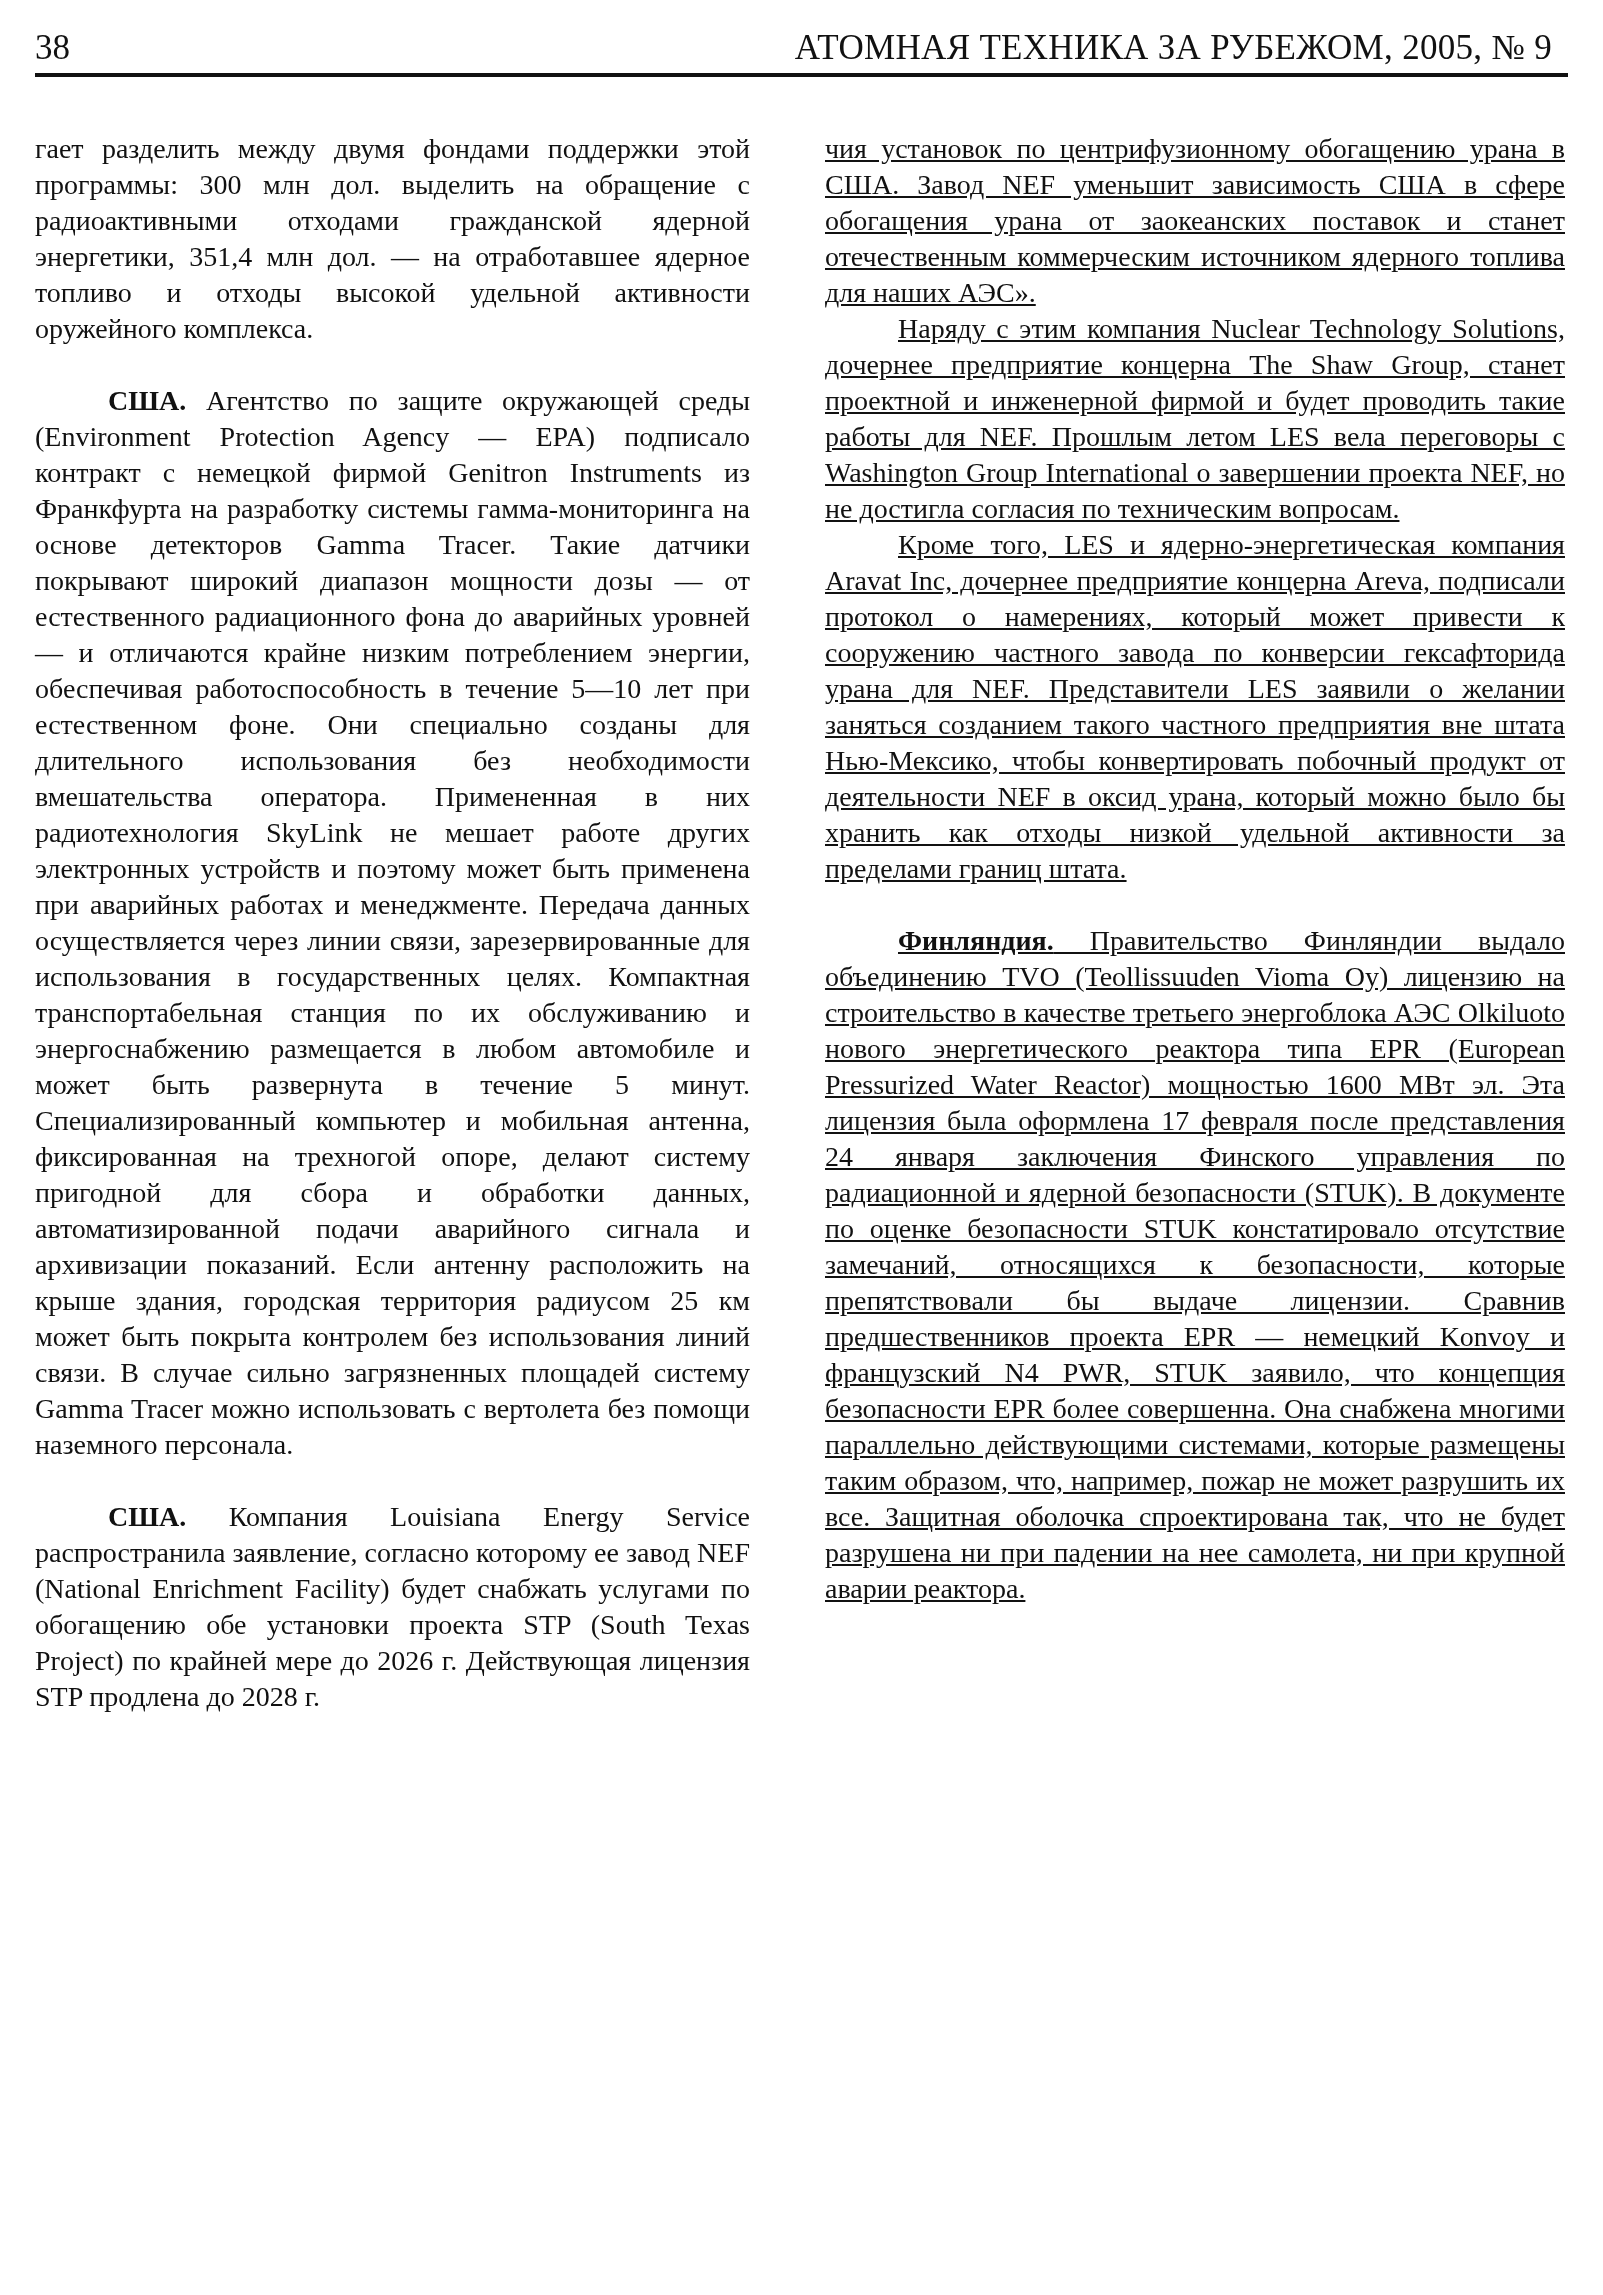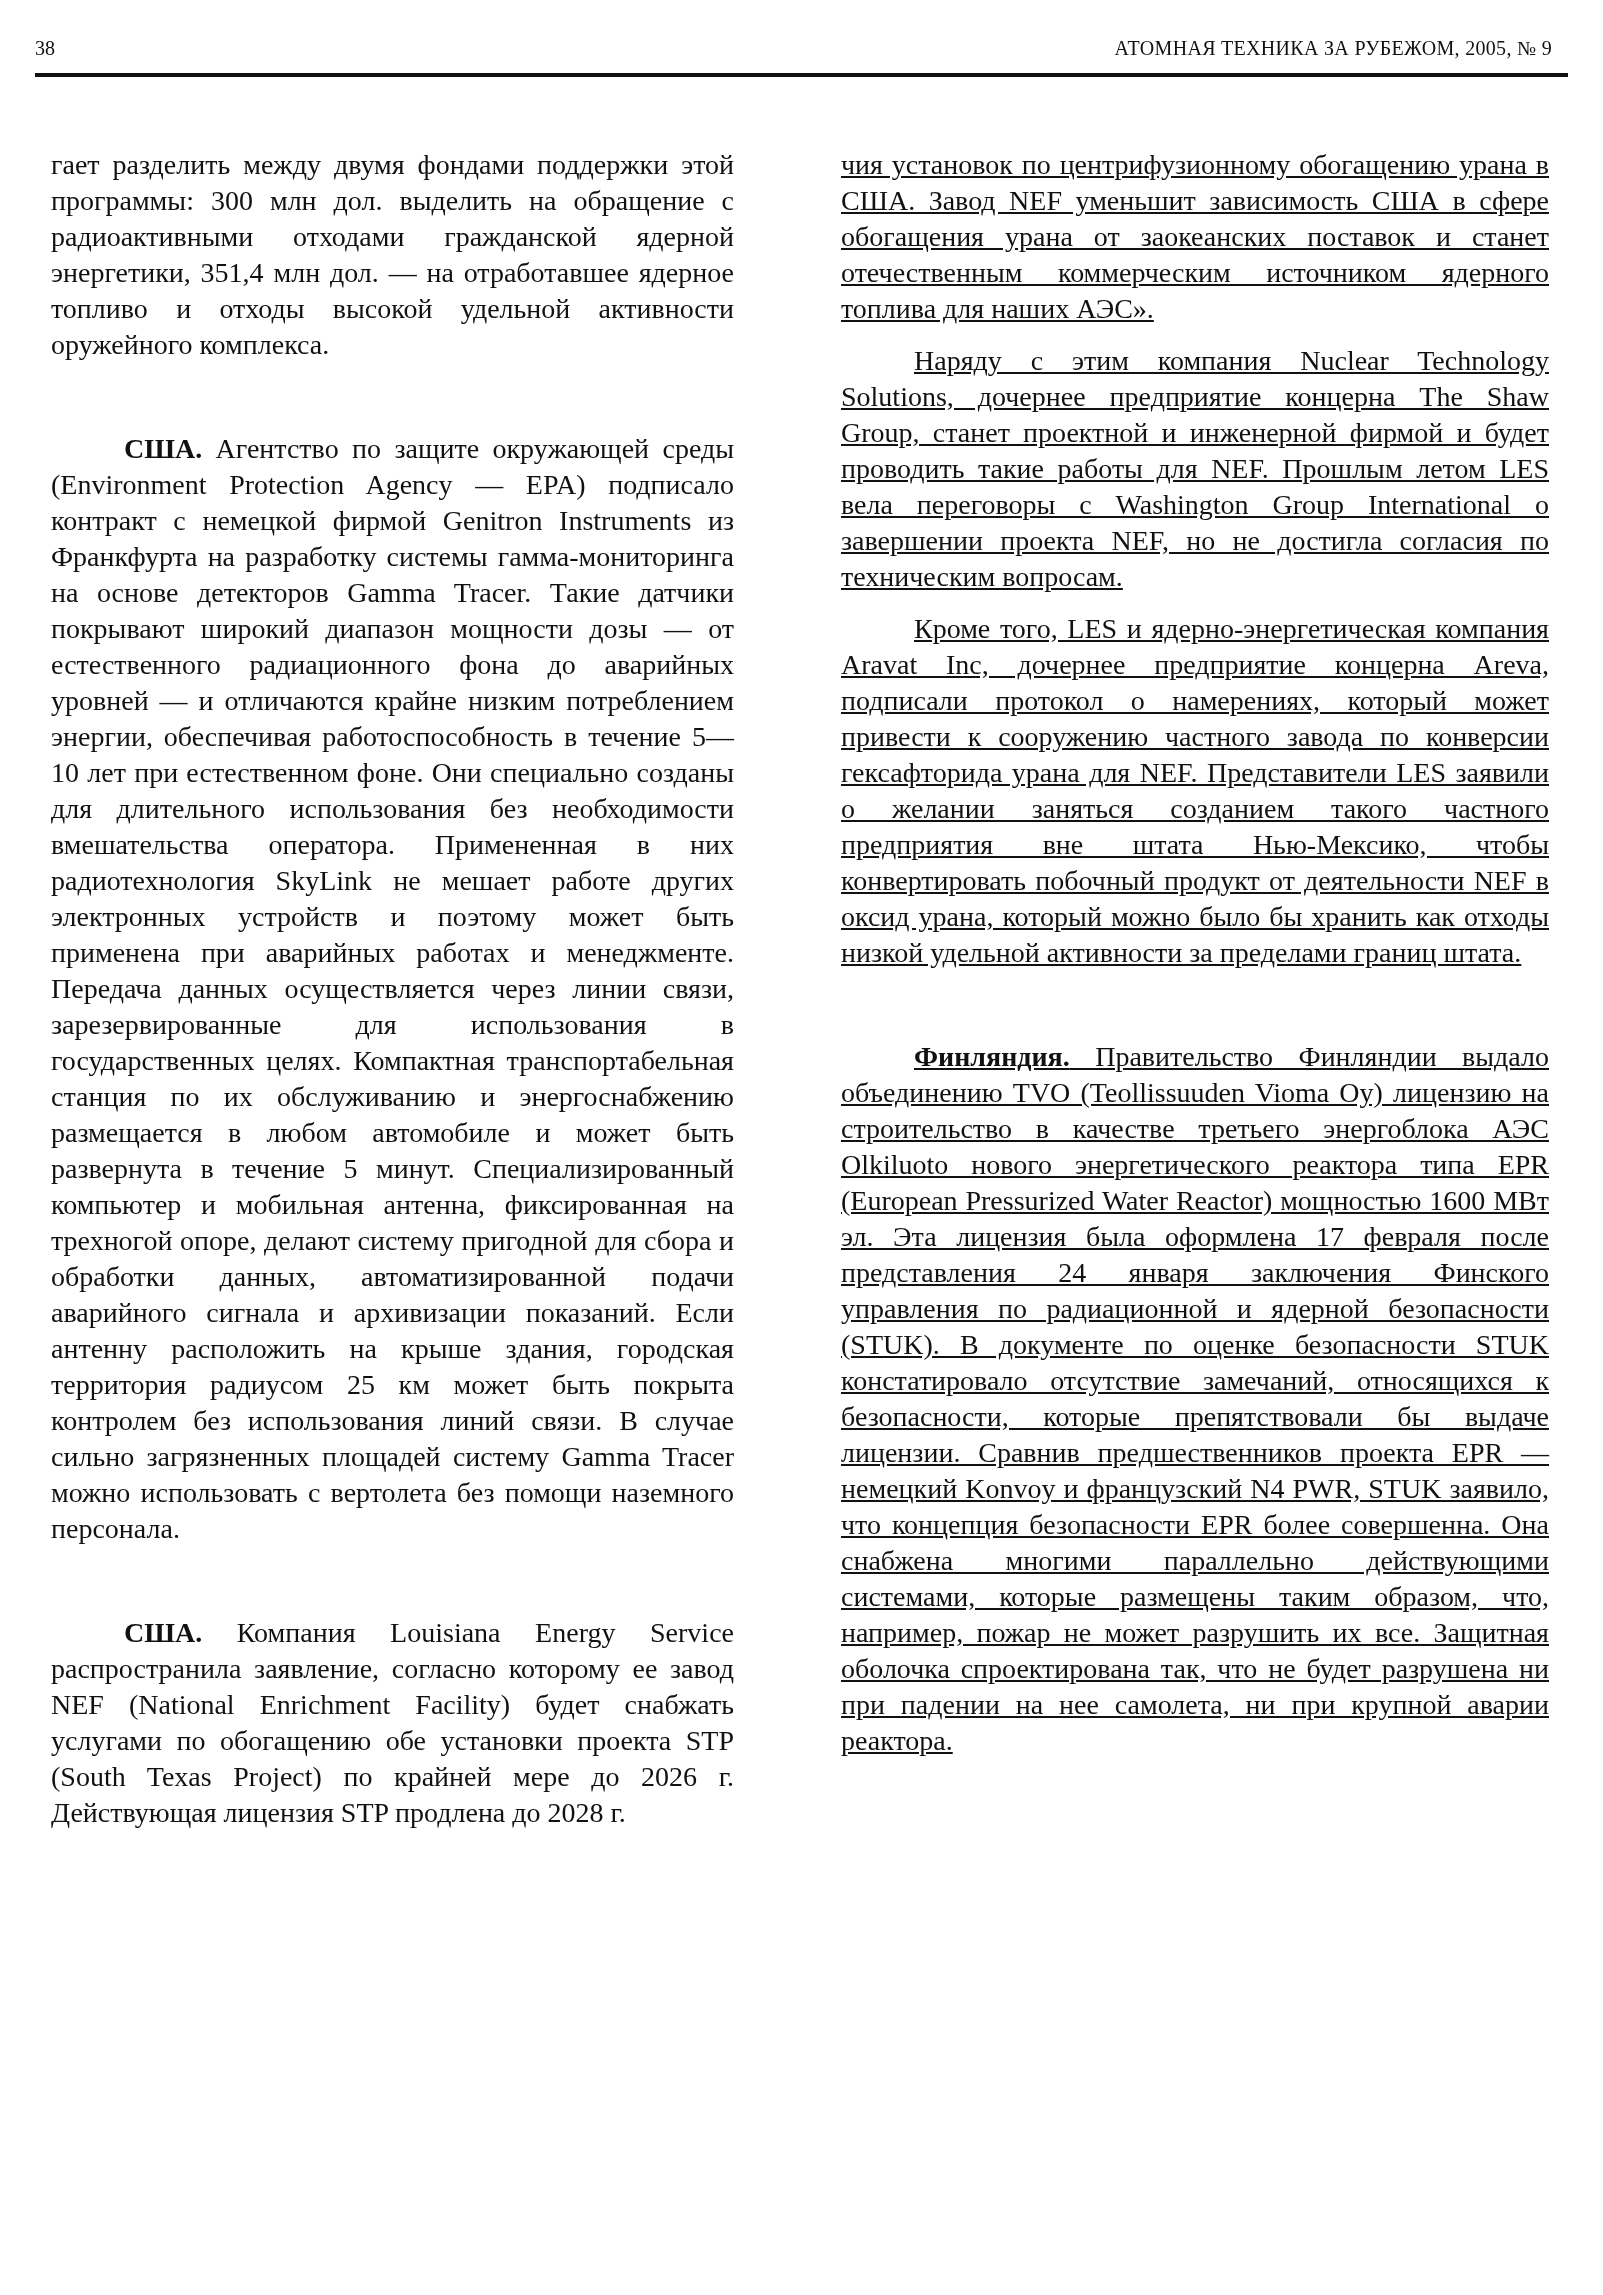--- a/index.html
+++ b/index.html
@@ -10,21 +10,21 @@
     overflow: hidden;
     font-family: "Liberation Serif", "DejaVu Serif", serif;
     color: #111111;
   }
   .running-head {
     position: absolute;
     left: 35px;
     top: 28px;
     width: 1533px;
     height: 40px;
-    font-size: 20px;
+    font-size: 35px;
     line-height: 40px;
   }
   .page-number { position: absolute; left: 0; top: 0; }
   .journal-title { position: absolute; right: 16px; top: 0; letter-spacing: 0.3px; }
   .head-rule {
     position: absolute;
     left: 35px;
     top: 73px;
     width: 1533px;
     height: 4px;
@@ -33,21 +33,21 @@
   .column {
     position: absolute;
     top: 131px;
     font-size: 28px;
     line-height: 36px;
     text-align: justify;
     hyphens: manual;
   }
   .col-left { left: 35px; width: 715px; }
   .col-right { left: 825px; width: 740px; text-decoration: underline; }
-  .para { margin: 16px; text-indent: 0; }
+  .para { margin: 0; text-indent: 0; }
   .para.indent { text-indent: 73px; }
   .para.cont { text-indent: 0; }
   .section-gap { height: 36px; }
   .lead { font-weight: bold; }
 </style>
 </head>
 <body>
 
 <div class="running-head">
   <span class="page-number">38</span>

